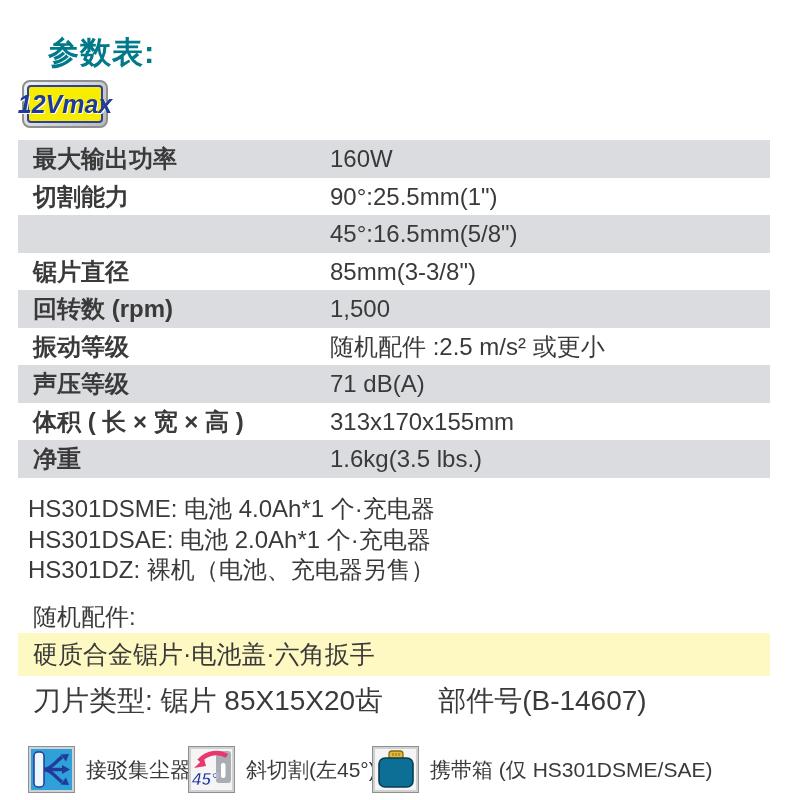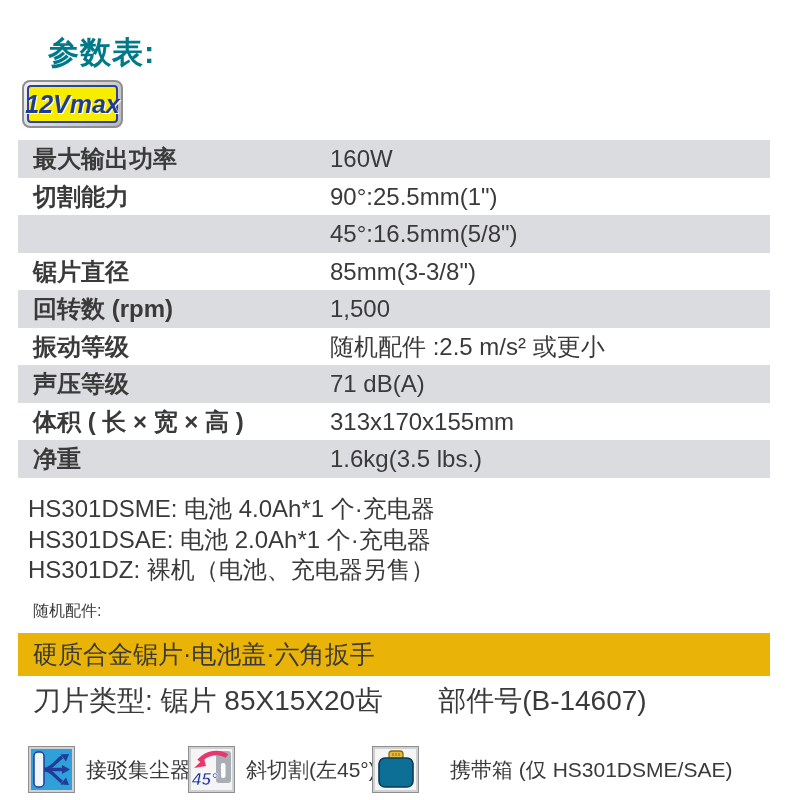--- a/index.html
+++ b/index.html
@@ -6,43 +6,43 @@
   .page {
     position:relative; width:800px; height:800px; background:#ffffff;
     font-family:"Liberation Sans","DejaVu Sans",sans-serif;
     color:#3a3a3a; overflow:hidden;
   }
   .title {
     position:absolute; left:48px; top:32px; margin:0;
     font-size:31px; font-weight:bold; color:#00798a; letter-spacing:1px;
   }
   .badge-outer {
-    position:absolute; left:22px; top:80px; width:101px; height:48px;
+    position:absolute; left:22px; top:80px; width:86px; height:48px;
     box-sizing:border-box; border:2px solid #8f8f8f; border-radius:8px;
     background:linear-gradient(135deg,#f2f2f2,#b9b9b9); padding:3px;
   }
   .badge-inner {
     width:100%; height:100%; box-sizing:border-box; border:2px solid #2a41a0;
     border-radius:4px; background:#f8ec00; display:flex; align-items:center; justify-content:center;
   }
   .badge-text {
     color:#1e3c96; font-weight:bold; font-style:italic; font-size:25px;
     text-shadow:1px 1px 0 #ffffff;
   }
   .spec-table { position:absolute; left:18px; top:140px; width:752px; }
   .row { display:flex; height:37.5px; align-items:center; }
   .row.shaded { background:#dbdcdf; }
   .cell { font-size:24px; line-height:37.5px; white-space:nowrap; }
   .cell.label { width:312px; padding-left:15px; box-sizing:border-box;font-weight:bold; }
   .cell.value { flex:1; }
   .models { position:absolute; left:28px; top:494px; font-size:24px; line-height:30.5px; }
-  .acc-heading { position:absolute; left:33px; top:601px; font-size:16px; }
+  .acc-heading { position:absolute; left:33px; top:601px; font-size:24px; }
   .acc-bar {
     position:absolute; left:18px; top:633px; width:752px; height:43px;
-    background:#eab308; font-size:25px; line-height:43px; padding-left:15px;
+    background:#fef9c3; font-size:25px; line-height:43px; padding-left:15px;
     box-sizing:border-box; white-space:nowrap;
   }
   .blade-line { position:absolute; left:33px; top:682px; font-size:28px; white-space:nowrap; }
   .blade-line .part { margin-left:55px; }
   .features { position:absolute; left:0; top:746px; width:800px; height:50px; }
   .feature { position:absolute; top:0; display:flex; align-items:center; }
   .feature .ficon { display:inline-block; width:47px; height:47px; }
   .feature .ficon svg { display:block; }
   .feature .flabel { margin-left:11px; font-size:21px; white-space:nowrap; }
 </style>
@@ -145,21 +145,21 @@
           <rect x="28" y="5" width="15" height="32" rx="3" fill="#a9aeb4"></rect>
           <rect x="33" y="17" width="4.5" height="15" rx="2" fill="#ffffff"></rect>
           <path d="M39 10 C 31 4.5 19 6.5 11 15" stroke="#e8376e" stroke-width="4.5" fill="none"></path>
           <polygon points="6,22 16,12.5 18,20" fill="#e8376e"></polygon>
           <text x="4" y="39" font-size="17" font-weight="bold" font-style="italic" fill="#2038a0" stroke="#ffffff" stroke-width="0.6">45°</text>
         </svg>
       </span>
       <span class="flabel">斜切割(左45°)</span>
     </div>
 
-    <div class="feature" style="left:372px;gap:20px;">
+    <div class="feature" style="left:372px;">
       <span class="ficon">
         <svg viewBox="0 0 47 47" width="47" height="47">
           <rect x="0.5" y="0.5" width="46" height="46" fill="#cfd1d4" stroke="#8f8f8f"></rect>
           <rect x="3" y="3" width="41" height="41" fill="#f5f5f5"></rect>
           <rect x="17" y="5" width="14" height="11" rx="3" fill="#e6b93c" stroke="#8a6a10" stroke-width="1.3"></rect>
           <line x1="21" y1="7" x2="21" y2="10" stroke="#8a6a10" stroke-width="1"></line>
           <line x1="24" y1="7" x2="24" y2="10" stroke="#8a6a10" stroke-width="1"></line>
           <line x1="27" y1="7" x2="27" y2="10" stroke="#8a6a10" stroke-width="1"></line>
           <rect x="7" y="12" width="34" height="29" rx="6" fill="#0e6f96" stroke="#0a3d54" stroke-width="1.6"></rect>
         </svg>

